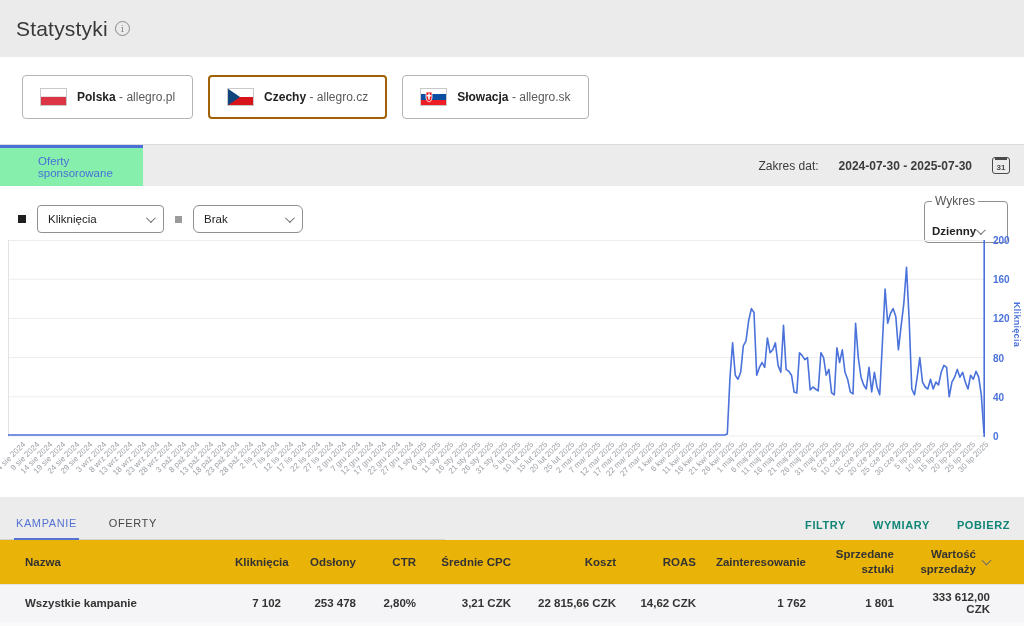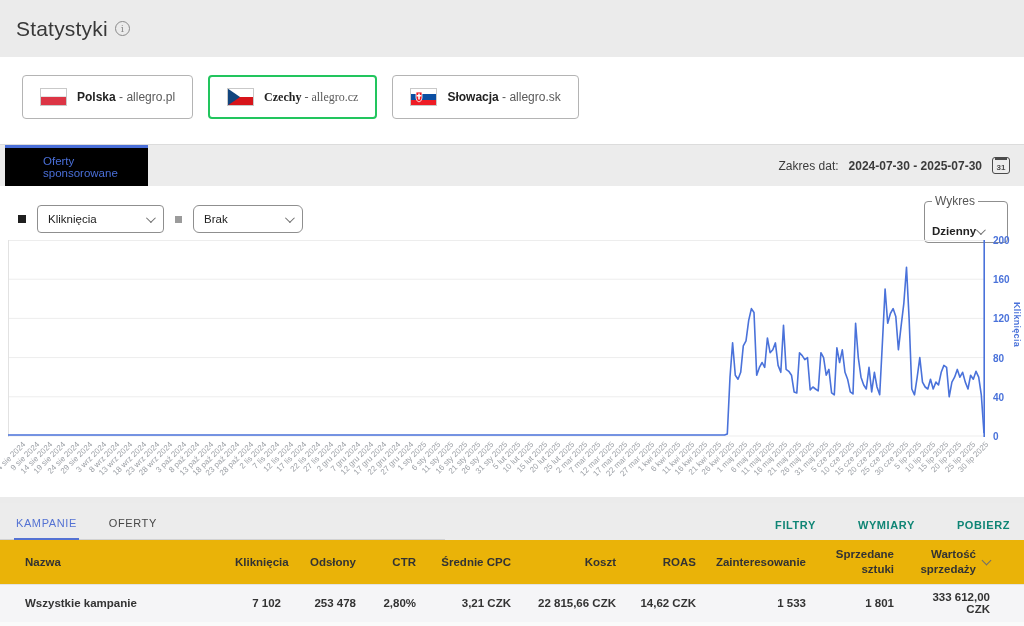--- a/index.html
+++ b/index.html
@@ -11,33 +11,33 @@
   .page-title { font-size:21px; font-weight:400; color:#383838; letter-spacing:.2px; }
   .info-icon { width:15px; height:15px; border:1.5px solid #8a8a8a; border-radius:50%;
     display:inline-flex; align-items:center; justify-content:center; margin-left:7px;
     font-size:10px; color:#8a8a8a; font-family:"DejaVu Serif", serif; }
 
   
   .country-section { height:87px; background:#fff; display:flex; align-items:flex-start;
     padding:18px 0 0 22px; gap:15px; }
   .country-btn { height:44px; background:#fff; border:1px solid #b4b4b4; border-radius:4px;
     display:flex; align-items:center; padding:0 17px; gap:10px; font-size:12px; cursor:pointer; }
-  .country-btn.selected { border:2px solid #22c55e;font-family:Liberation Serif, serif; }
+  .country-btn.selected { border:2px solid #a16207; }
   .country-btn .c-label { font-weight:700; color:#222; }
   .country-btn .c-domain { color:#5a5a5a; }
   .flag { display:block; }
 
   .divider { height:1px; background:#dcdcdc; }
 
   
   .tab-strip { height:41px; background:#ececec; display:flex; align-items:stretch; position:relative; }
-  .main-tab { width:143px; margin-left:5px; background:#000000; border-top:3px solid #4a6fd8;
+  .main-tab { width:143px; background:#86efac; border-top:3px solid #4a6fd8;
     display:flex; align-items:center; justify-content:center; font-size:11.5px; color:#4a6fd8; cursor:pointer;padding-left:38px; }
   .date-range { position:absolute; right:14px; top:0; height:41px; display:flex; align-items:center;
-    gap:10px; font-size:12px; color:#3b3b3b; }
+    gap:20px; font-size:12px; color:#3b3b3b; }
   .date-range b { font-weight:700; }
   .cal-icon { width:18px; height:17px; border:1.6px solid #4a4a4a; border-radius:3px;
     display:inline-flex; align-items:flex-end; justify-content:center; font-size:8px; font-weight:700;
     color:#4a4a4a; position:relative; padding-bottom:1px; cursor:pointer; }
   .cal-icon:before { content:""; position:absolute; top:-1px; left:2px; right:2px; height:2.5px; background:#4a4a4a; }
 
   
   .chart-card { position:relative; height:311px; background:#fff; }
   .controls { position:absolute; left:18px; top:19px; display:flex; align-items:center; gap:11px; }
   .sq-black { width:8px; height:8px; background:#1f1f1f; }
@@ -64,21 +64,21 @@
   .x-labels span { position:absolute; top:0; font-size:8px; color:#9b9fa5; white-space:nowrap;
     transform:translateX(-100%) rotate(-45deg); transform-origin:100% 0; }
 
   .gray-gap { height:6px; background:#ebebeb; }
 
   
   .bottom-strip { height:37px; background:#ececec; display:flex; align-items:flex-end; position:relative; }
   .btabs { display:flex; width:445px; border-bottom:1px solid #d2d2d2; padding-left:14px; gap:28px; }
   .btab { font-size:11px; letter-spacing:.6px; color:#474747; padding:8px 2px 9px 2px; cursor:pointer; }
   .btab.active { color:#5472d3; border-bottom:2px solid #5472d3; margin-bottom:-1px; }
-  .actions { position:absolute; right:14px; bottom:9px; display:flex; gap:42px; }
+  .actions { position:absolute; right:14px; bottom:9px; display:flex; gap:27px; }
   .action-link { font-size:11px; letter-spacing:.6px; color:#0f8575; font-weight:600; cursor:pointer; }
 
   
   table { width:1024px; border-collapse:collapse; table-layout:fixed; background:#eab308; }
   th { font-size:11.5px; font-weight:700; color:#333; height:44px; vertical-align:middle;
     border-bottom:1px solid #e3e3e3; text-align:right; padding-right:14px; line-height:1.25; }
   th.first, td.first { text-align:left; padding-left:25px; }
   td { font-size:11.5px; font-weight:700; color:#333; height:38px; vertical-align:middle;
     text-align:right; padding-right:14px; background:#f5f5f7; }
   th.last, td.last { padding-right:34px; }
@@ -316,19 +316,19 @@
   </thead>
   <tbody>
     <tr>
       <td class="first">Wszystkie kampanie</td>
       <td>7 102</td>
       <td>253 478</td>
       <td>2,80%</td>
       <td>3,21 CZK</td>
       <td>22 815,66 CZK</td>
       <td>14,62 CZK</td>
-      <td>1 533</td>
+      <td>1 762</td>
       <td>1 801</td>
       <td class="last">333 612,00 CZK</td>
     </tr>
   </tbody>
 </table>
 <div class="filler"></div>
 
 </body></html>

